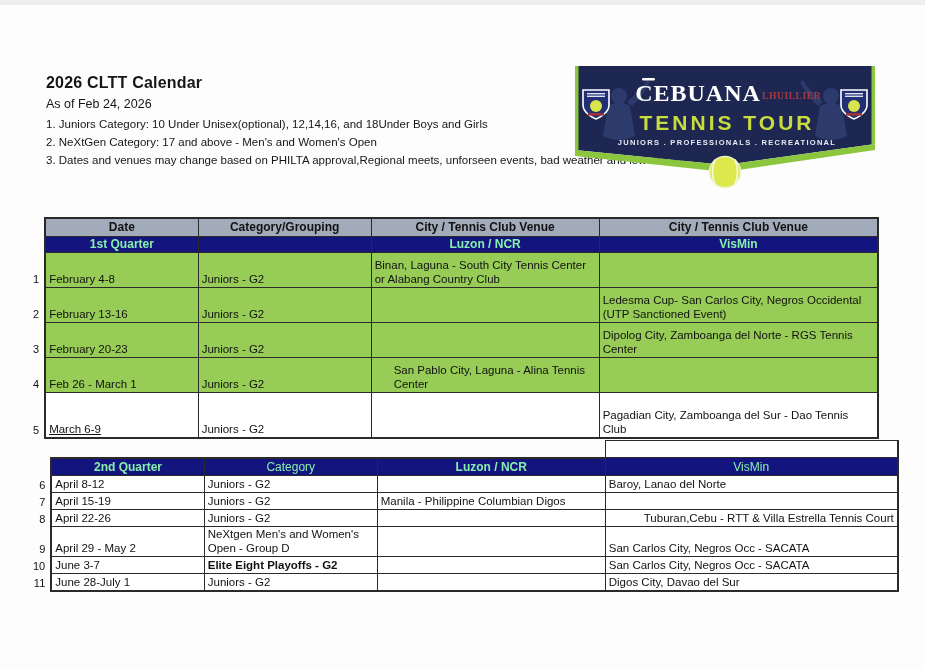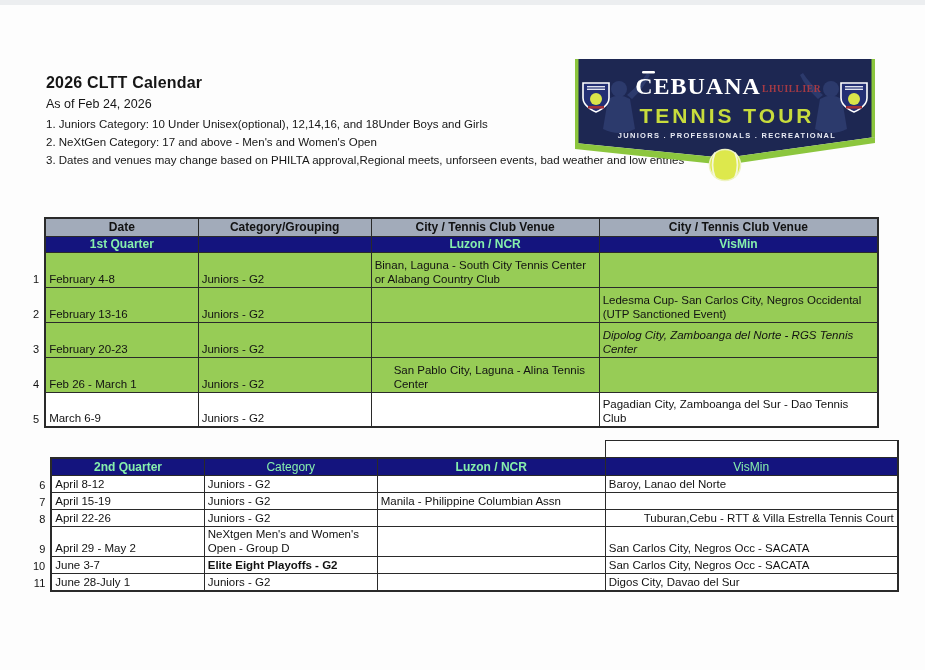--- a/index.html
+++ b/index.html
@@ -16,21 +16,21 @@
   .asof { font-size:12.5px; margin-bottom:7px; }
   .notice-head { font-size:11px; font-weight:bold; margin-bottom:6px; }
   .notice { font-size:11.5px; margin-bottom:6px; white-space:nowrap; }
   .completed-bar {
     margin-top:1px; width:154px; height:17px; background:#92d050;
     font-size:11.5px; font-weight:bold; padding:1px 4px; line-height:15px;
     box-shadow:0 0 0 1px #b9dd8a;
   }
 
   
-  .logo { position:absolute; left:575px; top:57px; width:300px; height:126px; }
+  .logo { position:absolute; left:575px; top:64px; width:300px; height:126px; }
 
   
   .tbl { position:absolute; left:30px; }
   .tbl1 { top:217px; }
   .tbl2 { top:440px; }
   table.cal { border-collapse:collapse; table-layout:fixed; }
   .cal td {
     font-size:11.5px; color:#121212; padding:0 3px 1px 3px;
     vertical-align:bottom; overflow:hidden; line-height:14px;
   }
@@ -153,32 +153,32 @@
           <td class="d bl green" style="height: 35px;">February 13-16</td>
           <td class="d green" style="height: 35px;">Juniors - G2</td>
           <td class="d green" style="height: 35px;"></td>
           <td class="d br green" style="height: 35px;">Ledesma Cup- San Carlos City, Negros Occidental (UTP Sanctioned Event)</td>
         </tr>
         <tr>
           <td class="num">3</td>
           <td class="d bl green" style="height: 35px;">February 20-23</td>
           <td class="d green" style="height: 35px;">Juniors - G2</td>
           <td class="d green" style="height: 35px;"></td>
-          <td class="d br green" style="height: 35px; font-style: italic;">Dipolog City, Zamboanga del Norte - RGS Tennis Center</td>
+          <td class="d br green" style="height: 35px;">Dipolog City, Zamboanga del Norte - RGS Tennis Center</td>
         </tr>
         <tr>
           <td class="num">4</td>
           <td class="d bl green" style="height: 35px;">Feb 26 - March 1</td>
           <td class="d green" style="height: 35px;">Juniors - G2</td>
           <td class="d green" style="height: 29px; padding-left: 22px;">San Pablo City, Laguna - Alina Tennis Center</td>
           <td class="d br green" style="height: 35px;"></td>
         </tr>
         <tr>
           <td class="num">5</td>
-          <td class="d bl bb" style="height: 35px;">March 6-9</td>
+          <td class="d bl bb" style="height: 46px; text-decoration: underline;">March 6-9</td>
           <td class="d bb" style="height: 35px;">Juniors - G2</td>
           <td class="d bb" style="height: 35px;"></td>
           <td class="d br bb" style="height: 35px;">Pagadian City, Zamboanga del Sur - Dao Tennis Club</td>
         </tr>
       </tbody>
   </table>
 </div>
 
 <div class="tbl tbl2">
   <table class="cal">
@@ -210,21 +210,21 @@
           <td class="num">6</td>
           <td class="d bl nw" style="height: 17px;">April 8-12</td>
           <td class="d" style="height: 17px;">Juniors - G2</td>
           <td class="d nw" style="height: 17px;"></td>
           <td class="d br nw" style="height: 17px;">Baroy, Lanao del Norte</td>
         </tr>
         <tr>
           <td class="num">7</td>
           <td class="d bl nw" style="height: 17px;">April 15-19</td>
           <td class="d" style="height: 17px;">Juniors - G2</td>
-          <td class="d nw" style="height: 17px;">Manila - Philippine Columbian Assn</td>
+          <td class="d nw" style="height: 17px;">Manila - Philippine Columbian Digos</td>
           <td class="d br nw" style="height: 17px;"></td>
         </tr>
         <tr>
           <td class="num">8</td>
           <td class="d bl nw" style="height: 17px;">April 22-26</td>
           <td class="d" style="height: 17px;">Juniors - G2</td>
           <td class="d nw" style="height: 17px;"></td>
           <td class="d br nw" style="height: 17px; padding-left: 38px;">Tuburan,Cebu - RTT  &amp; Villa Estrella Tennis Court</td>
         </tr>
         <tr>

